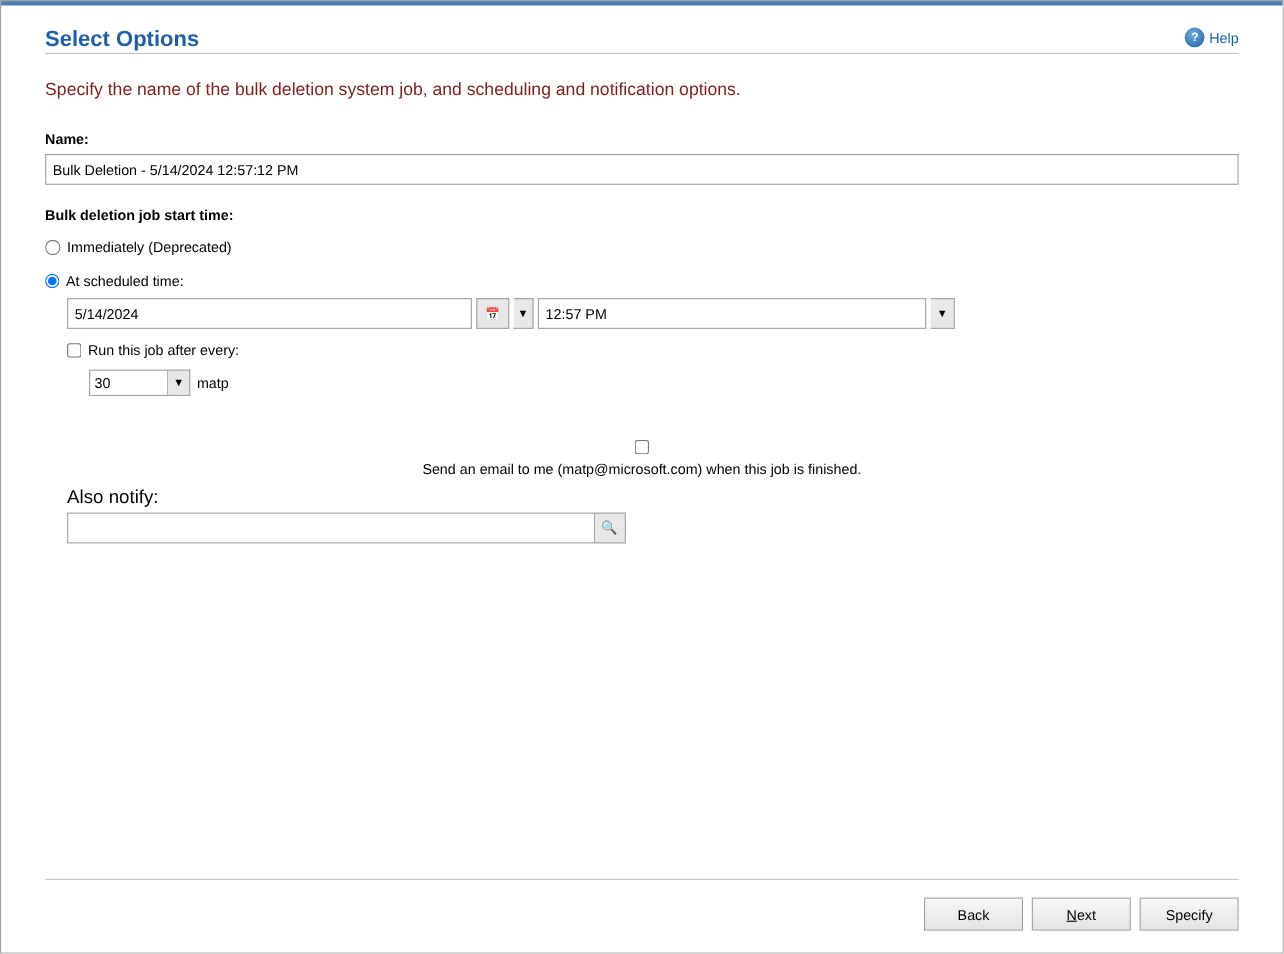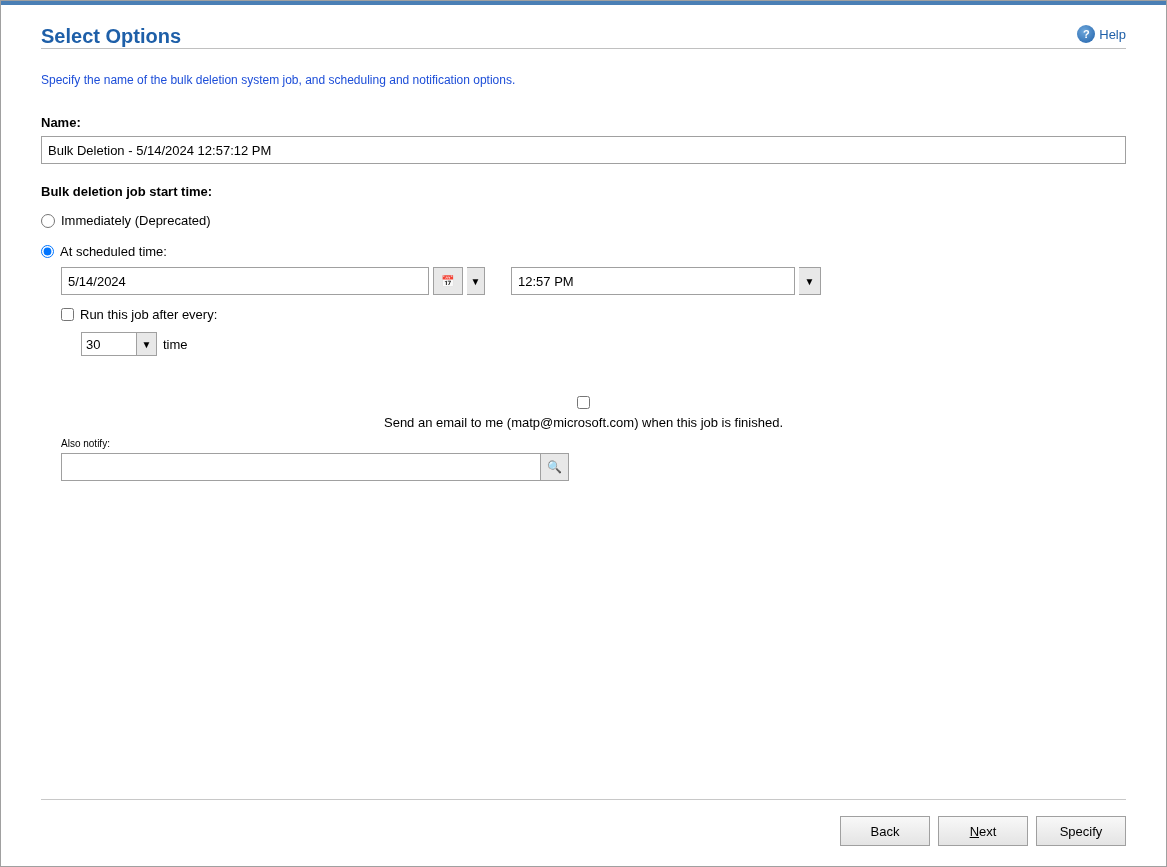--- a/index.html
+++ b/index.html
@@ -69,22 +69,22 @@
       align-items: center;
       justify-content: center;
       color: white;
       font-size: 11px;
       font-weight: bold;
       flex-shrink: 0;
     }
 
     
     .description {
-      color: #1d4ed8;
-      font-size: 12px;
+      color: #7f1d1d;
+      font-size: 16px;
       margin-bottom: 28px;
     }
 
     
     .form-section {
       margin-bottom: 20px;
     }
 
     .field-label {
       font-weight: bold;
@@ -179,29 +179,28 @@
       border-left: none;
       background: #e8e8e8;
       cursor: pointer;
       display: flex;
       align-items: center;
       justify-content: center;
       font-size: 10px;
     }
 
     .time-input {
-      width: 284px;
+      width: 353px;
       height: 28px;
       border: 1px solid #a0a0a0;
       padding: 3px 6px;
       font-size: 13px;
       font-family: inherit;
       background: #fff;
       outline: none;
-      margin-left: 22px;
     }
 
     .time-dropdown-btn {
       height: 28px;
       width: 22px;
       border: 1px solid #a0a0a0;
       border-left: none;
       background: #e8e8e8;
       cursor: pointer;
       display: flex;
@@ -237,21 +236,21 @@
       margin-left: 40px;
       margin-bottom: 20px;
     }
 
     .days-select-wrapper {
       display: flex;
       align-items: center;
     }
 
     .days-input {
-      width: 56px;
+      width: 72px;
       height: 24px;
       border: 1px solid #a0a0a0;
       padding: 2px 4px;
       font-size: 13px;
       font-family: inherit;
       background: #fff;
       outline: none;
     }
 
     .days-dropdown-btn {
@@ -288,21 +287,21 @@
       width: 13px;
       height: 13px;
       cursor: pointer;
     }
 
     .also-notify-row {
       margin-left: 20px;
     }
 
     .also-notify-label {
-      font-size: 10px;
+      font-size: 17px;
       margin-bottom: 4px;
       display: block;
     }
 
     .notify-input-row {
       display: flex;
       align-items: center;
     }
 
     .notify-input {
@@ -415,21 +414,21 @@
         <label for="run_after" class="checkbox-label">Run this job after every:</label>
       </div>
 
       <div class="days-row">
         <div class="days-select-wrapper">
           <input class="days-input" type="text" value="30" style="">
           <button class="days-dropdown-btn">
             <span>▼</span>
           </button>
         </div>
-        <span class="days-label">time</span>
+        <span class="days-label">matp</span>
       </div>
     </div>
 
     <div class="email-section">
       <div class="email-checkbox-row">
         <input type="checkbox" id="email_notify" style="">
         <label for="email_notify" class="checkbox-label">Send an email to me (matp@microsoft.com) when this job is finished.</label>
       </div>
 
       <div class="also-notify-row">

